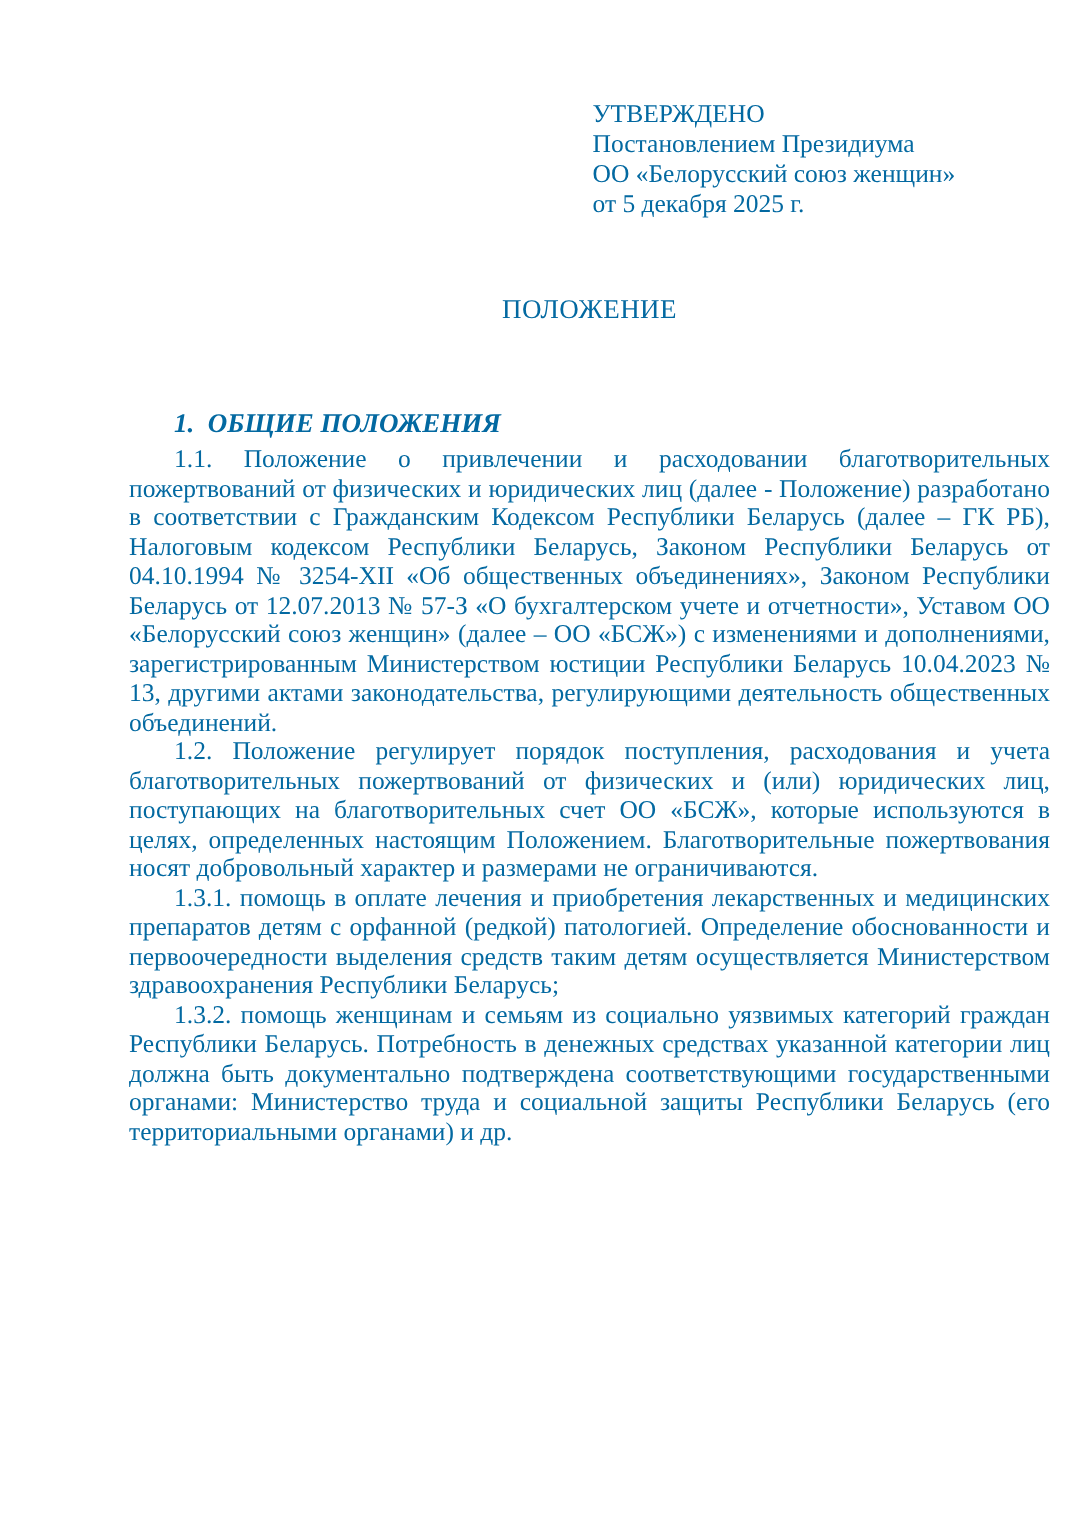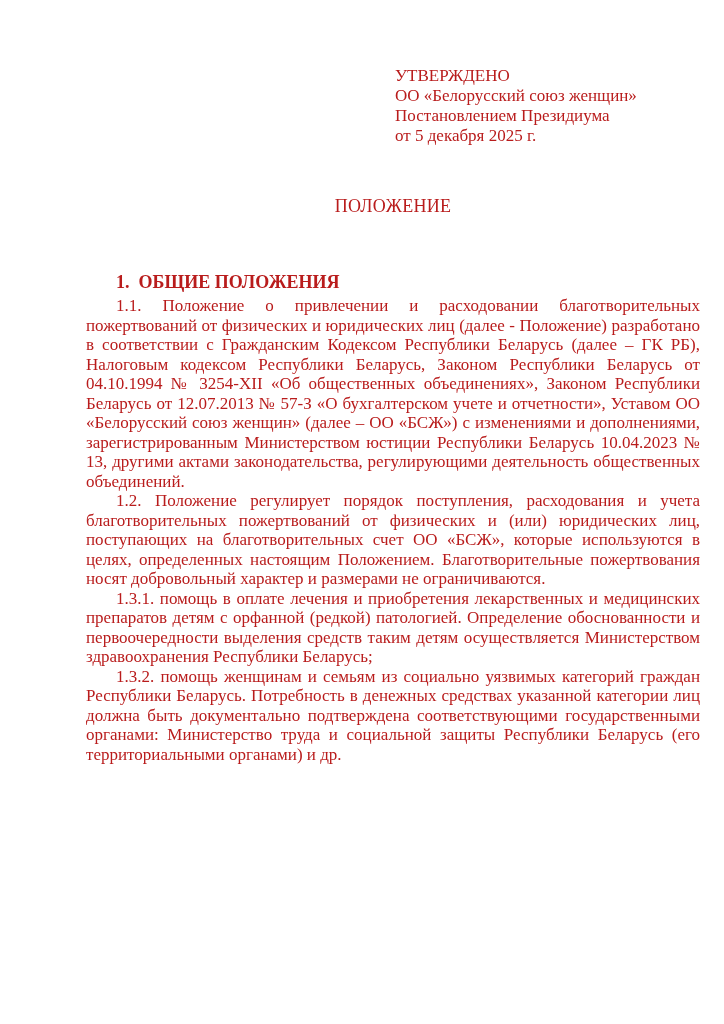--- a/index.html
+++ b/index.html
@@ -6,21 +6,21 @@
     margin: 0;
     padding: 0;
     background: #ffffff;
   }
   .page {
     position: relative;
     width: 724px;
     height: 1024px;
     background: #ffffff;
     font-family: "Liberation Serif", "DejaVu Serif", serif;
-    color: #b91c1c;
+    color: #0369a1;
     overflow: hidden;
     box-sizing: border-box;
   }
   .approval-block {
     position: absolute;
     left: 395px;
     top: 66px;
     font-size: 17px;
     line-height: 20px;
     text-align: left;
@@ -51,39 +51,40 @@
     line-height: 19.5px;
     text-align: justify;
   }
   .section-heading {
     font-weight: bold;
     font-size: 18px;
     padding-left: 30px;
     margin: 0 0 3px 0;
     text-align: left;
     line-height: 21px;
+    font-style: italic;
   }
   .section-heading .num {
     margin-right: 9px;
   }
   .content-block p {
     margin: 0;
     padding: 0;
     text-indent: 30px;
   }
 </style>
 </head>
 <body>
 
 <div class="page">
 
   <div class="approval-block">
     <div>УТВЕРЖДЕНО</div>
+    <div>Постановлением Президиума</div>
     <div>ОО «Белорусский союз женщин»</div>
-    <div>Постановлением Президиума</div>
     <div>от 5 декабря 2025 г.</div>
   </div>
 
   <div class="title-block">
     <div class="title-main">ПОЛОЖЕНИЕ</div>
   </div>
 
   <div class="content-block">
     <div class="section-heading">
       <span class="num">1.</span><span>ОБЩИЕ ПОЛОЖЕНИЯ</span>

